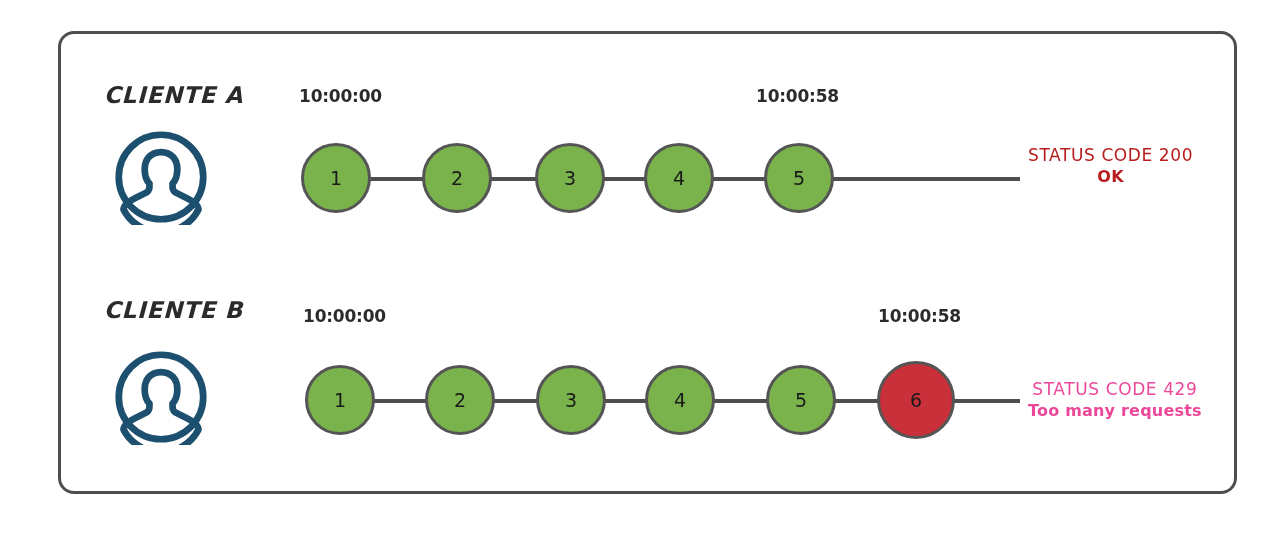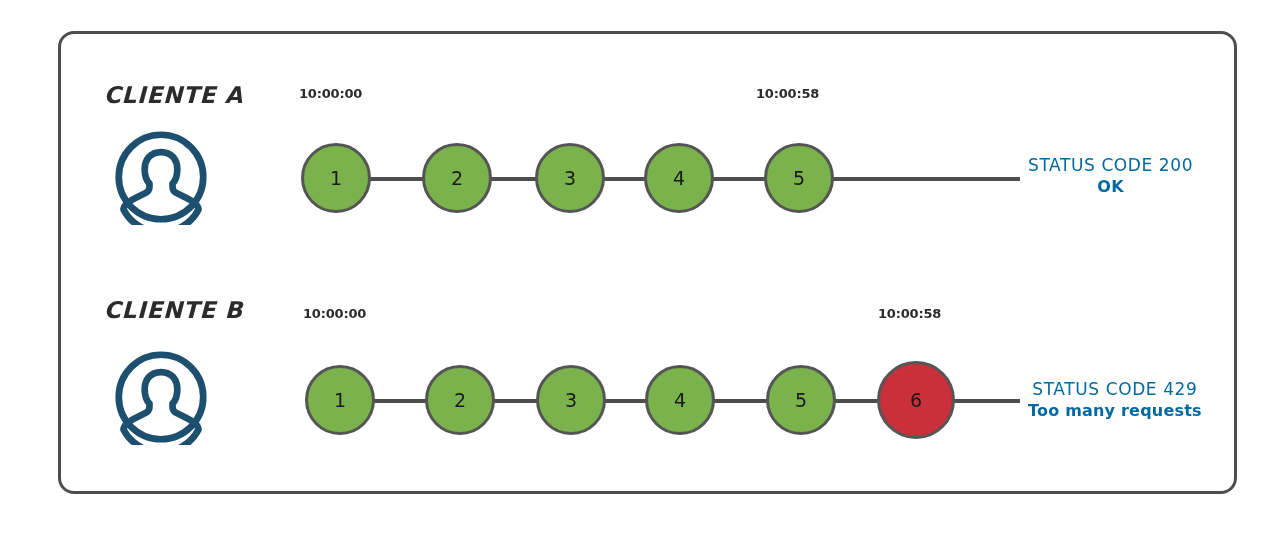--- a/index.html
+++ b/index.html
@@ -49,21 +49,21 @@
   .avatar {
     position: absolute;
     width: 96px;
     height: 96px;
   }
 
   
   .timestamp {
     position: absolute;
     font-family: "DejaVu Sans", sans-serif;
-    font-size: 13px;
+    font-size: 17px;
     font-weight: 700;
     color: #2b2b2b;
     white-space: nowrap;
     letter-spacing: -0.2px;
   }
 
   
   .track {
     position: absolute;
     height: 4px;
@@ -132,21 +132,21 @@
   <div class="timestamp" style="left:756px; top:86px;">10:00:58</div>
 
   <div class="track" style="left:330px; top:177px; width:690px;"></div>
 
   <div class="node" style="left:301px; top:143px; width:70px; height:70px; background:#7AB24B;">1</div>
   <div class="node" style="left:422px; top:143px; width:70px; height:70px; background:#7AB24B;">2</div>
   <div class="node" style="left:535px; top:143px; width:70px; height:70px; background:#7AB24B;">3</div>
   <div class="node" style="left:644px; top:143px; width:70px; height:70px; background:#7AB24B;">4</div>
   <div class="node" style="left:764px; top:143px; width:70px; height:70px; background:#7AB24B;">5</div>
 
-  <div class="status" style="left:1028px; top:154px; color:#0369a1;">
+  <div class="status" style="left:1028px; top:144px; color:#b91c1c;">
     <span class="status-title">STATUS CODE 200</span>
     <span class="status-sub">OK</span>
   </div>
 
   <div class="client-label" style="left:106px; top:297px;">CLIENTE B</div>
 
   <svg class="avatar" style="left:113px; top:349px;" viewBox="0 0 100 100">
     <circle cx="50" cy="50" r="44" fill="none" stroke="#1d4f6e" stroke-width="7"></circle>
     <path d="M50 24 c-11 0 -17 8 -17 18 c0 7 2 12 5 15 c0 5 0 7 -3 9
              c-7 4 -16 7 -21 12 c-2 2 -3 4 -3 6
@@ -161,18 +161,18 @@
 
   <div class="track" style="left:335px; top:399px; width:685px;"></div>
 
   <div class="node" style="left:305px; top:365px; width:70px; height:70px; background:#7AB24B;">1</div>
   <div class="node" style="left:425px; top:365px; width:70px; height:70px; background:#7AB24B;">2</div>
   <div class="node" style="left:536px; top:365px; width:70px; height:70px; background:#7AB24B;">3</div>
   <div class="node" style="left:645px; top:365px; width:70px; height:70px; background:#7AB24B;">4</div>
   <div class="node" style="left:766px; top:365px; width:70px; height:70px; background:#7AB24B;">5</div>
   <div class="node" style="left:877px; top:361px; width:78px; height:78px; background:#C9303A;">6</div>
 
-  <div class="status" style="left:1028px; top:378px; color:#0369a1;text-align:center;">
+  <div class="status" style="left:1028px; top:378px; color:#ec4899;text-align:center;">
     <span class="status-title">STATUS CODE 429</span>
     <span class="status-sub">Too many requests</span>
   </div>
 
 </div>
 
 </body></html>

